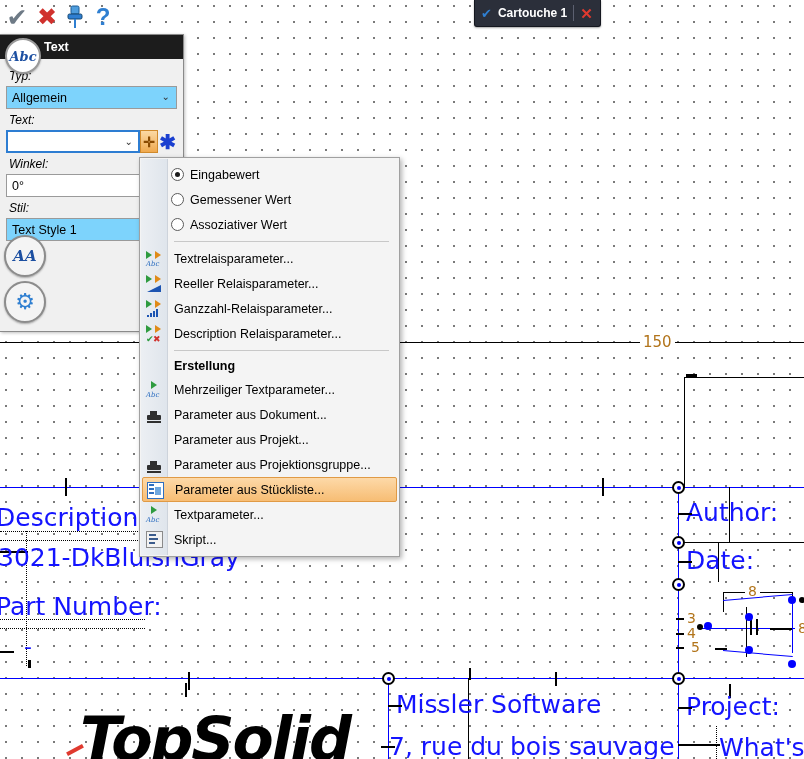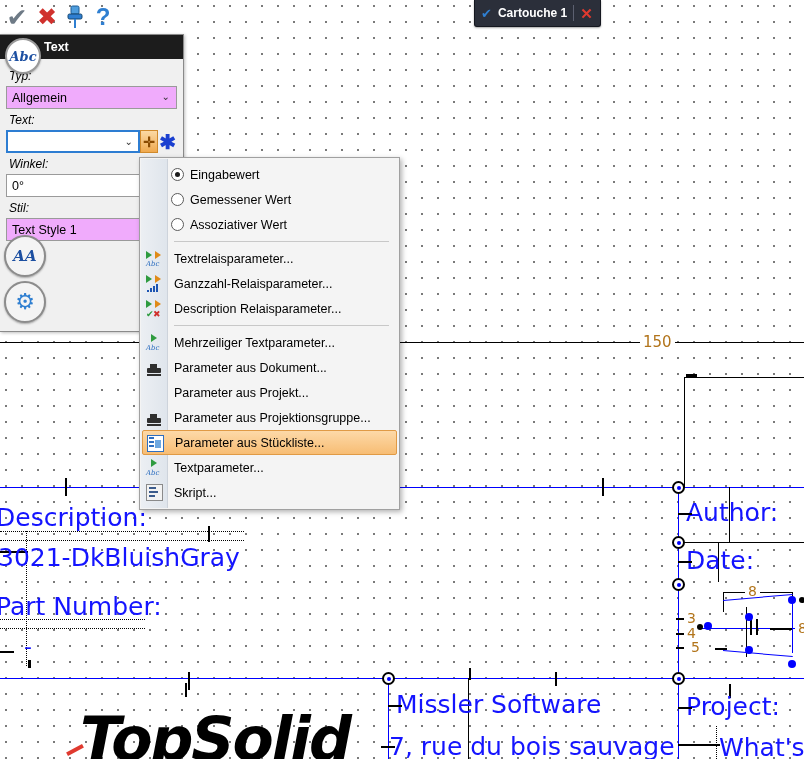--- a/index.html
+++ b/index.html
@@ -94,21 +94,21 @@
     position:absolute;left:5px;top:3px;width:32px;height:32px;border-radius:50%;
     background:#ffffff;border:2px solid #9a9a9a;
     display:flex;align-items:center;justify-content:center;
     color:#1c4fa1;font-style:italic;font-weight:bold;font-size:13px;
     font-family:"DejaVu Serif", serif;
     box-shadow:0 1px 2px rgba(0,0,0,.3);
   }
   #panel .body{padding:6px 6px 0 6px;}
   #panel .fl{font-size:12px;color:#000;margin:4px 0 3px 3px;font-style:italic;}
   .cbox{
-    position:relative;height:21px;background:#f0abfc;border:1px solid #9a9a9a;
+    position:relative;height:21px;background:#7dd3fc;border:1px solid #9a9a9a;
     display:flex;align-items:center;padding-left:5px;font-size:12.5px;color:#000;
   }
   .cbox .carrow{position:absolute;right:6px;top:4px;color:#333;font-size:10px;}
   .tbox{
     position:relative;height:21px;background:#fff;border:1px solid #9a9a9a;
     display:flex;align-items:center;padding-left:5px;font-size:12.5px;color:#000;
   }
   #textrow{display:flex;align-items:center;gap:0;}
   #textbox{
     flex:0 0 134px;height:23px;background:#fff;border:2px solid #2d7dd2;
@@ -375,20 +375,30 @@
     <span class="mi">
       <span class="ic">
         <span class="ga" style="left:0;top:1px;border-width:4px 0 4px 6px;border-color:transparent transparent transparent #2e9b3f;"></span>
         <span class="ga" style="left:9px;top:1px;border-width:4px 0 4px 6px;border-color:transparent transparent transparent #e08a18;"></span>
         <span class="abc">Abc</span>
       </span>
     </span>
     <span>Textrelaisparameter...</span>
   </div>
 
+  <div class="mrow">
+    <span class="mi">
+      <span class="ic">
+        <span class="ga" style="left:0;top:0;border-width:4px 0 4px 6px;border-color:transparent transparent transparent #2e9b3f;"></span>
+        <span class="ga" style="left:9px;top:0;border-width:4px 0 4px 6px;border-color:transparent transparent transparent #e08a18;"></span>
+        <span class="ga" style="left:1px;bottom:0;border-width:0 0 7px 14px;border-color:transparent transparent #1c54b2 transparent;"></span>
+      </span>
+    </span>
+    <span>Reeller Relaisparameter...</span>
+  </div>
 
   <div class="mrow">
     <span class="mi">
       <span class="ic">
         <span class="ga" style="left:0;top:0;border-width:4px 0 4px 6px;border-color:transparent transparent transparent #2e9b3f;"></span>
         <span class="ga" style="left:9px;top:0;border-width:4px 0 4px 6px;border-color:transparent transparent transparent #e08a18;"></span>
         <span class="bar" style="left:1px;bottom:0;width:2px;height:2px;"></span>
         <span class="bar" style="left:4px;bottom:0;width:2px;height:4px;"></span>
         <span class="bar" style="left:7px;bottom:0;width:2px;height:6px;"></span>
         <span class="bar" style="left:10px;bottom:0;width:2px;height:8px;"></span>
@@ -404,20 +414,21 @@
         <span class="ga" style="left:9px;top:0;border-width:4px 0 4px 6px;border-color:transparent transparent transparent #e08a18;"></span>
         <span style="position:absolute;left:0;bottom:-2px;color:#2e9b3f;font-size:9px;">✔</span>
         <span style="position:absolute;left:7px;bottom:-2px;color:#d0312d;font-size:9px;">✖</span>
       </span>
     </span>
     <span>Description Relaisparameter...</span>
   </div>
 
   <div class="msep"></div>
 
+  <div class="mhead">Erstellung</div>
 
   <div class="mrow">
     <span class="mi">
       <span class="ic">
         <span class="ga" style="left:5px;top:0;border-width:4px 0 4px 6px;border-color:transparent transparent transparent #2e9b3f;"></span>
         <span class="abc">Abc</span>
       </span>
     </span>
     <span>Mehrzeiliger Textparameter...</span>
   </div>

